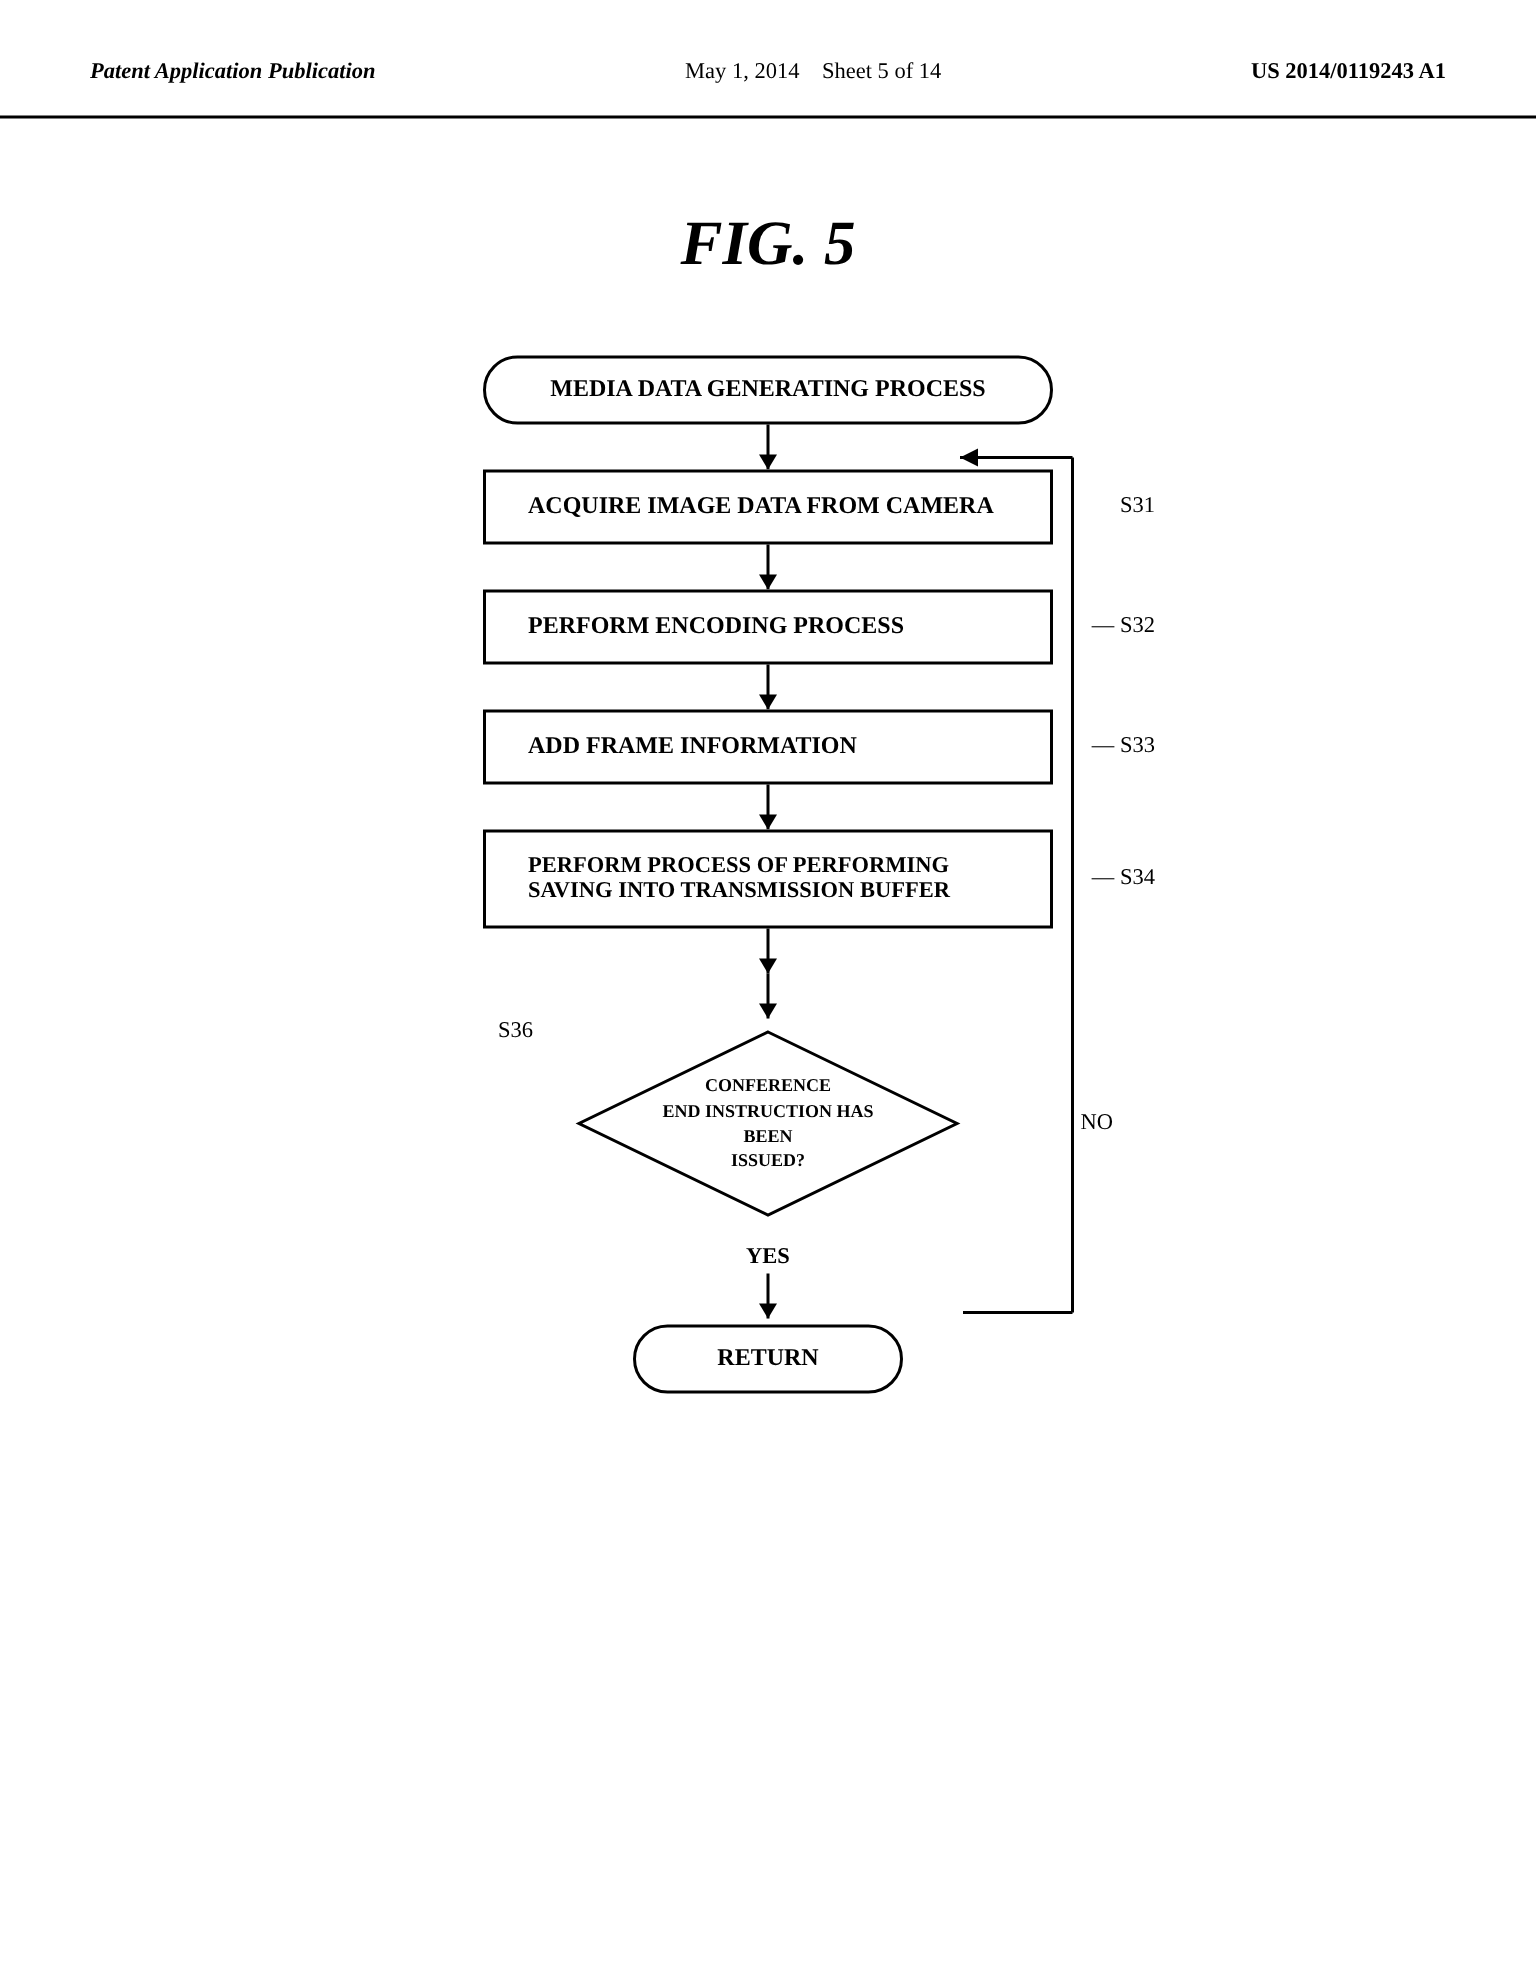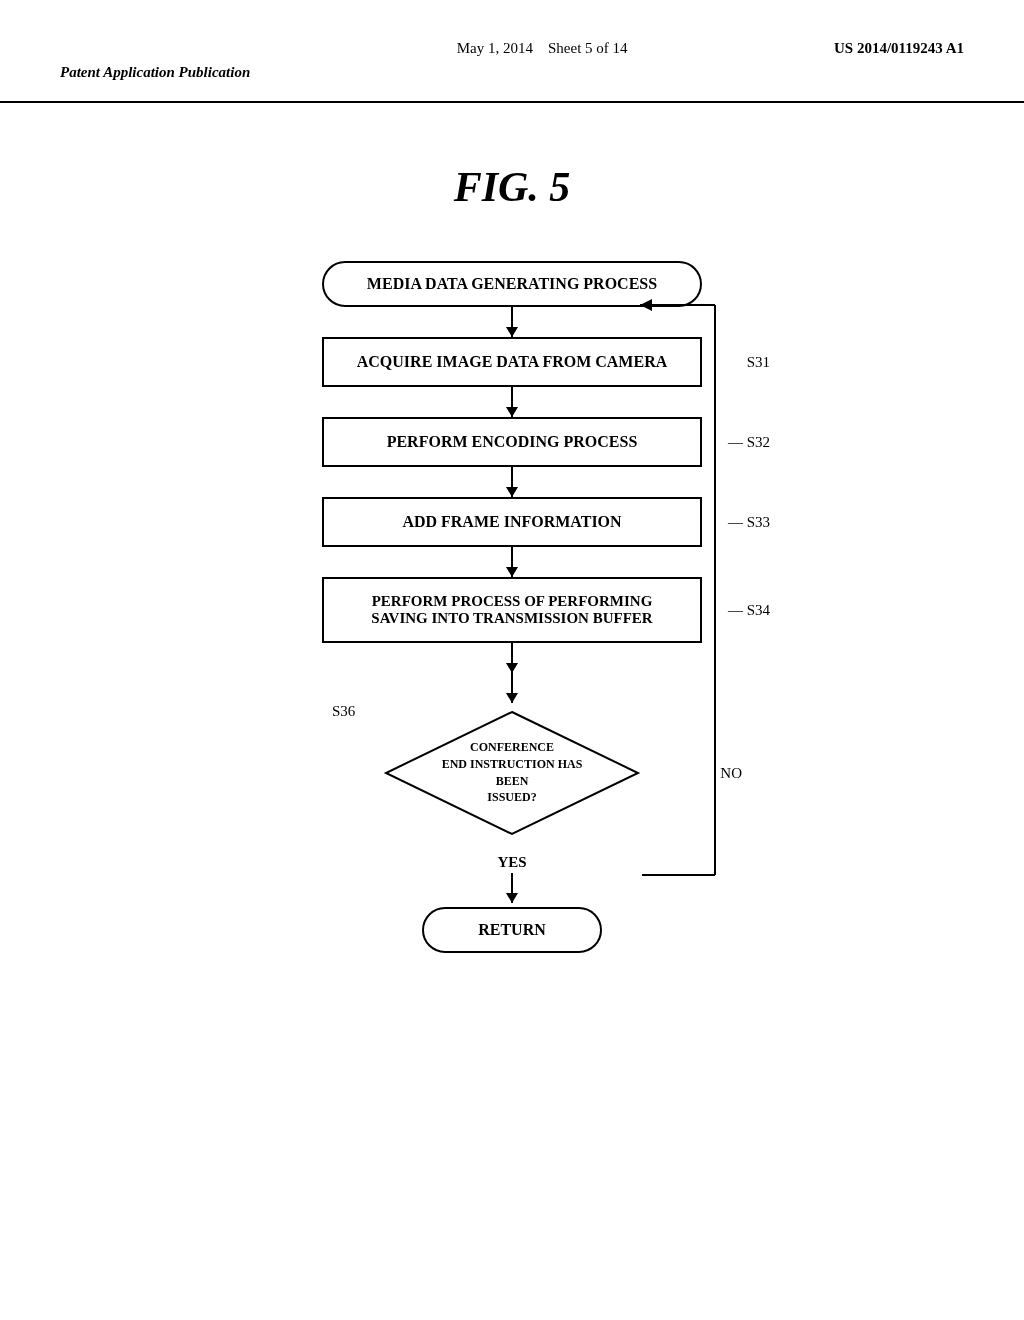--- a/index.html
+++ b/index.html
@@ -18,21 +18,20 @@
       justify-content: space-between;
       align-items: flex-start;
       padding: 40px 60px 20px 60px;
       border-bottom: 2px solid #000;
       margin-bottom: 10px;
     }
     .header-left {
       font-size: 15px;
       font-weight: bold;
       font-style: italic;
-      margin-top: 24px;
     }
     .header-center {
       font-size: 15px;
       text-align: center;
     }
     .header-right {
       font-size: 15px;
       font-weight: bold;
     }
 
@@ -63,24 +62,24 @@
       font-weight: bold;
       text-align: center;
       width: 380px;
       background: #fff;
       position: relative;
     }
 
     
     .box-process {
       border: 2px solid #000;
-      padding: 14px 16px;
+      padding: 14px 28px;
       font-size: 16px;
       font-weight: bold;
-      text-align: center;
+      text-align: left;
       width: 380px;
       background: #fff;
       position: relative;
     }
 
     
     .step-label {
       position: absolute;
       right: -70px;
       top: 50%;

